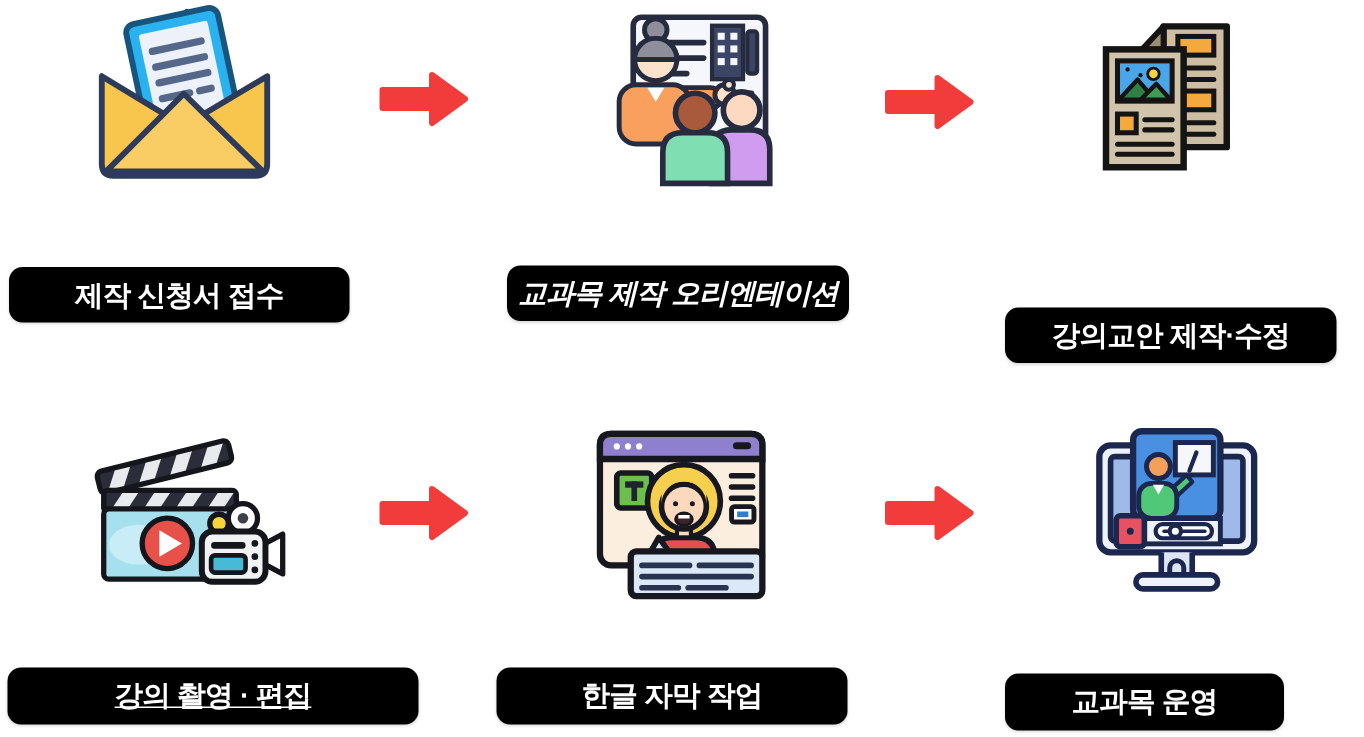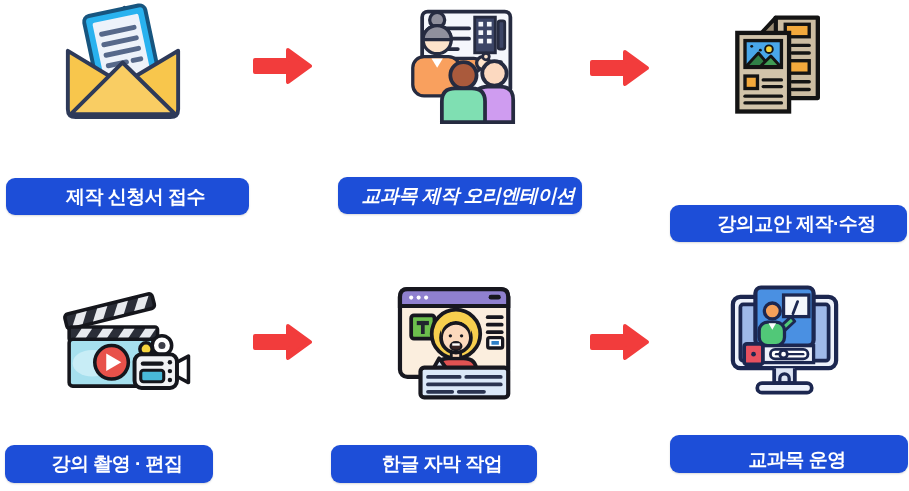--- a/index.html
+++ b/index.html
@@ -4,27 +4,26 @@
 <style>
   html,body{margin:0;padding:0;background:#ffffff;}
   body{font-family:"Liberation Sans","DejaVu Sans",sans-serif;}
   .canvas{position:relative;width:909px;height:491px;background:#ffffff;overflow:hidden;}
   .icon{position:absolute;}
   .icon svg{width:100%;height:100%;display:block;}
   .arrow{position:absolute;width:62px;height:40px;}
   .arrow svg{width:100%;height:100%;display:block;}
   .label-box{
     position:absolute;
-    background:#1d4ed8;
+    background:#000000;
     border-radius:9px;
     display:flex;align-items:center;justify-content:center;
     color:#ffffff;font-weight:bold;font-size:19px;
     letter-spacing:-0.5px;white-space:nowrap;
     box-shadow:0 1px 2px rgba(0,0,0,0.15);
-    padding-left:16px;
   }
 </style>
 </head>
 <body>
 
 <div class="canvas">
 
   <div class="icon" style="left:62px;top:2px;width:122px;height:122px;">
     <svg viewBox="0 0 125 125">
       <polygon points="52,18 64,6 75,20" fill="#f2a93b" stroke="#2e3a59" stroke-width="4" stroke-linejoin="round"></polygon>
@@ -236,23 +235,23 @@
 
   <div class="label-box" style="left:6px;top:178px;width:227px;height:37px;">
     <span>제작 신청서 접수</span>
   </div>
   <div class="label-box" style="left:338px;top:177px;width:228px;height:37px;font-style:italic;">
     <span>교과목 제작 오리엔테이션</span>
   </div>
   <div class="label-box" style="left:670px;top:177px;width:221px;height:37px;margin-top:28px;">
     <span>강의교안 제작·수정</span>
   </div>
-  <div class="label-box" style="left:5px;top:445px;width:192px;height:38px;">
+  <div class="label-box" style="left:5px;top:445px;width:274px;height:38px;text-decoration:underline;">
     <span>강의 촬영 · 편집</span>
   </div>
-  <div class="label-box" style="left:331px;top:445px;width:190px;height:38px;">
+  <div class="label-box" style="left:331px;top:445px;width:234px;height:38px;">
     <span>한글 자막 작업</span>
   </div>
-  <div class="label-box" style="left:670px;top:435px;width:222px;height:38px;align-items:flex-end;">
+  <div class="label-box" style="left:670px;top:449px;width:186px;height:38px;">
     <span>교과목 운영</span>
   </div>
 
 </div>
 
 </body></html>

